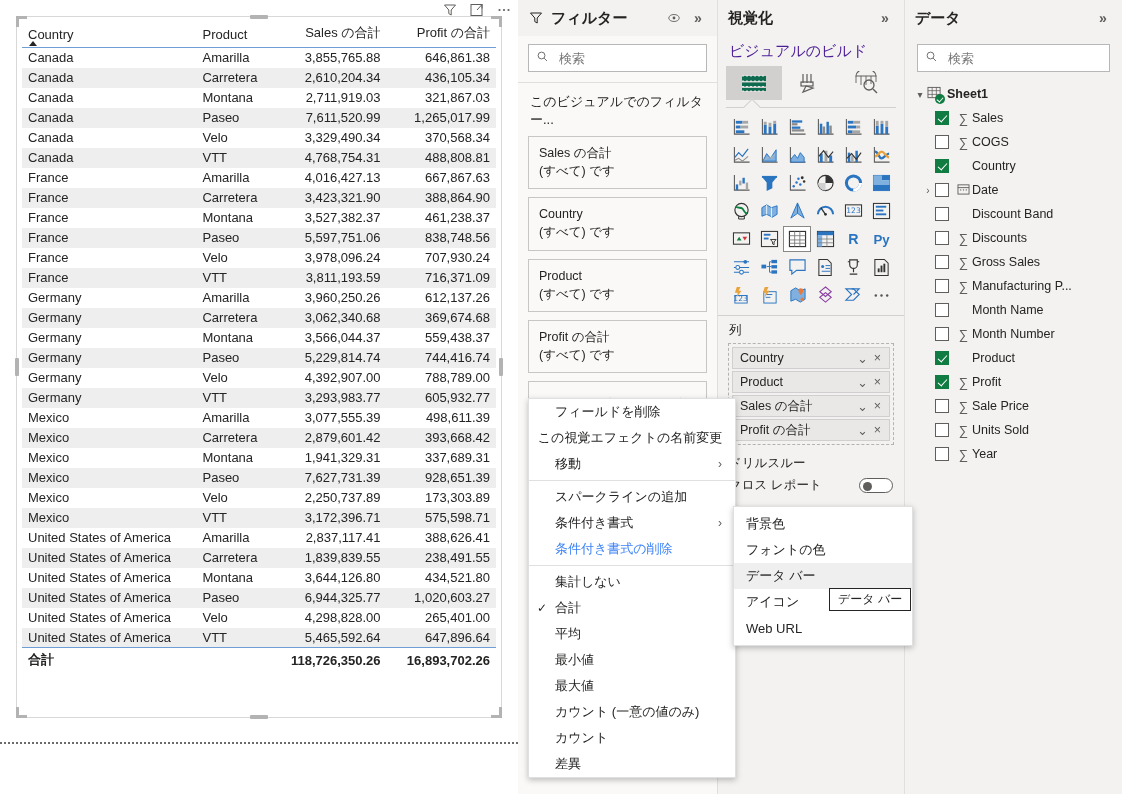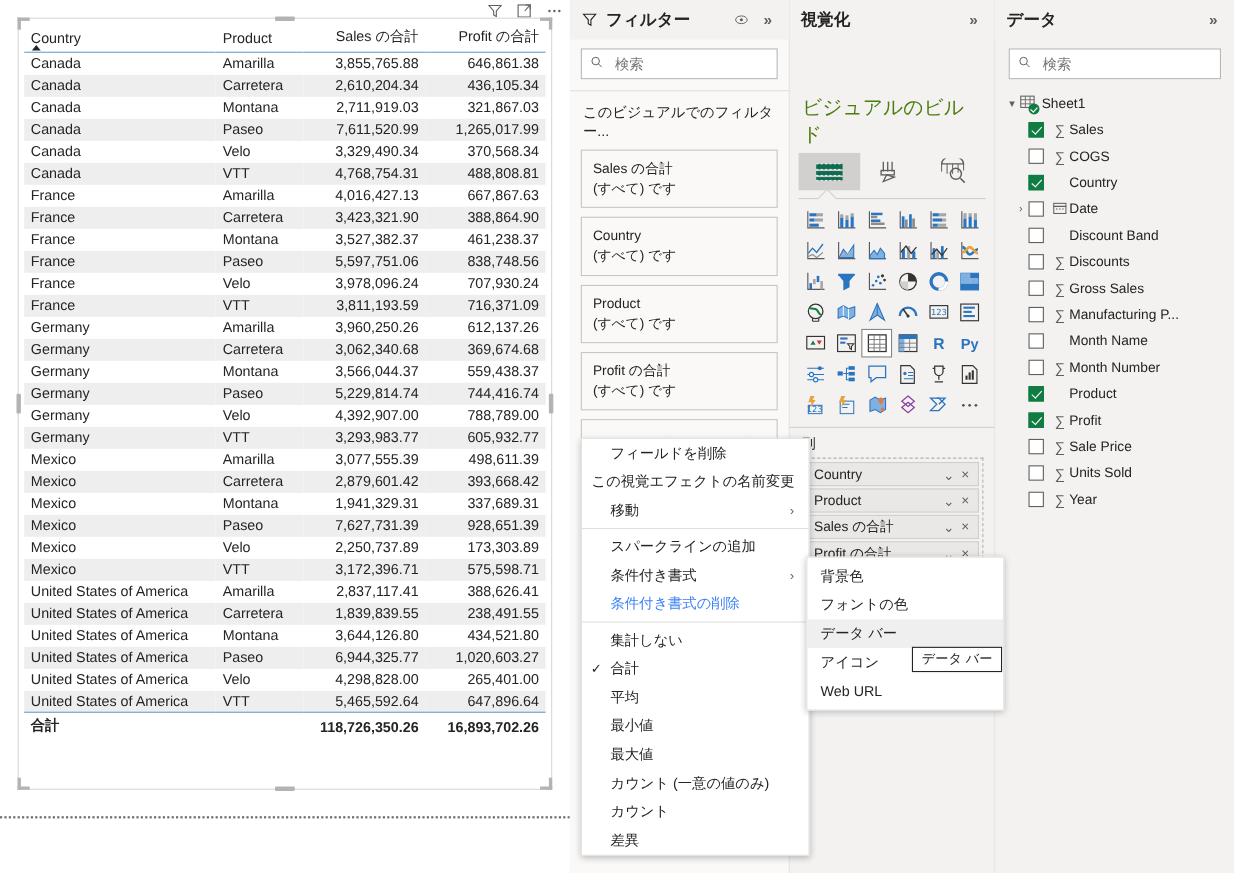--- a/index.html
+++ b/index.html
@@ -119,21 +119,21 @@
     height: 44px; display: flex; align-items: center; justify-content: center;
     font-size: 12.5px; color: #252423;
   }
   #filters .fp-divider { height:1px; background:#e1dfdd; margin: 0; }
 
   
   #viz {
     position: absolute; left: 718px; top: 0; width: 187px; height: 794px;
     background: #f3f2f1; border-right: 1px solid #e1dfdd;
   }
-  .viz-sub { padding: 6px 11px 5px 11px; font-size: 18px; color: #4d7c0f; margin-top: 44px; }
+  .viz-sub { padding: 6px 11px 5px 11px; font-size: 15px; color: #4c1d95; }
   .viz-tabs { display: flex; align-items: center; padding: 0 8px; gap: 0px; }
   .viz-tab {
     width: 56px; height: 34px; display: flex; align-items: center; justify-content: center;
     cursor: pointer;
   }
   .viz-tab.sel { background: #d2d0ce; }
   .viz-callout {
     position: relative; height: 8px; margin: 0 8px;
     border-bottom: 1px solid #d2d0ce;
   }
@@ -202,21 +202,21 @@
   .tname { white-space: nowrap; color: #252423; }
   .tbl-badge { position: relative; width: 17px; height: 16px; margin-right: 3px; flex: 0 0 auto; }
   .tbl-badge .chk {
     position: absolute; right: -1px; bottom: -2px; width: 10px; height: 10px;
     border-radius: 50%; background: #107c41;
   }
   .tbl-badge .chk:after {
     content: ""; position: absolute; left: 3px; top: 2px; width: 3px; height: 5px;
     border: solid #ffffff; border-width: 0 1.3px 1.3px 0; transform: rotate(42deg);
   }
-  .tree-row.root .tname { font-weight: normal; }
+  .tree-row.root .tname { font-weight: bold; }
 
   
   #ctxmenu {
     position: absolute; left: 528px; top: 398px; width: 208px;
     background: #ffffff; border: 1px solid #e0e0e0;
     box-shadow: 0 1.6px 6px rgba(0,0,0,0.25); z-index: 40; font-size: 13px;
   }
   .mi {
     display: flex; align-items: center; height: 26px; padding: 0 8px 0 0; cursor: pointer;
     color: #252423; white-space: nowrap;

